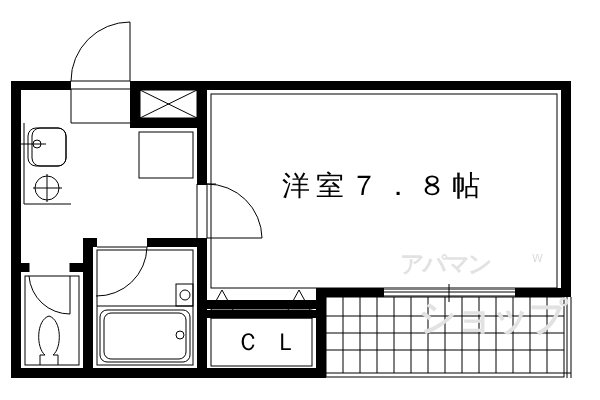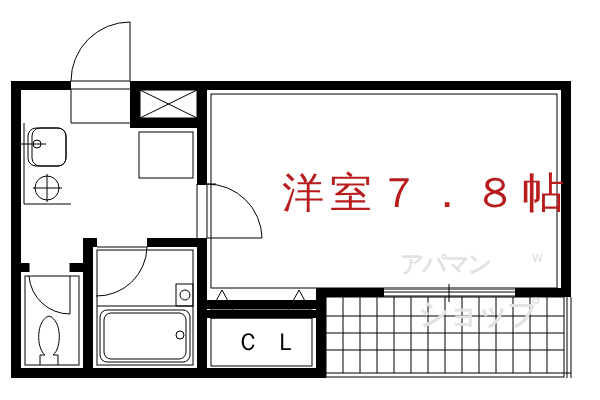--- a/index.html
+++ b/index.html
@@ -2,34 +2,34 @@
 <html><head>
 <meta charset="utf-8">
 <style>
   html, body { margin: 0; padding: 0; background: #ffffff; }
   body { width: 600px; height: 400px; overflow: hidden; position: relative; }
   #plan { position: absolute; left: 0; top: 0; width: 600px; height: 400px; }
   .wall { fill: #000; }
   .ln { stroke: #000; stroke-width: 1; fill: none; }
   .room-label {
     position: absolute; left: 282px; top: 172px;
-    font-family: "DejaVu Sans", sans-serif; font-size: 42px; color: #b91c1c;
+    font-family: "DejaVu Sans", sans-serif; font-size: 28px; color: #000000;
     letter-spacing: 6px; white-space: nowrap; line-height: 1;
   }
   .cl-label {
     position: absolute; left: 236px; top: 330px;
     font-family: Liberation Serif, serif; font-size: 24px; color: #000;
     letter-spacing: 14px; white-space: nowrap; line-height: 1;
   }
   .wm1, .wm2 {
     position: absolute; font-family: "DejaVu Sans", sans-serif; font-weight: bold;
     color: #e2e2e2; white-space: nowrap; line-height: 1; pointer-events: none;
   }
   .wm1 { left: 400px; top: 252px; font-size: 24px; letter-spacing: -2px; }
-  .wm2 { left: 418px; top: 298px; font-size: 31px; letter-spacing: -2px; }
+  .wm2 { left: 418px; top: 298px; font-size: 38px; letter-spacing: -2px; }
   .wm-w { position: absolute; left: 532px; top: 252px; font-family: "DejaVu Sans", sans-serif;
     font-size: 11px; color: #dcdcdc; }
 </style>
 </head>
 <body>
 
 <svg id="plan" viewBox="0 0 600 400" xmlns="http://www.w3.org/2000/svg">
 
   <g>
     <rect class="wall" x="11" y="81" width="60" height="9"></rect>

